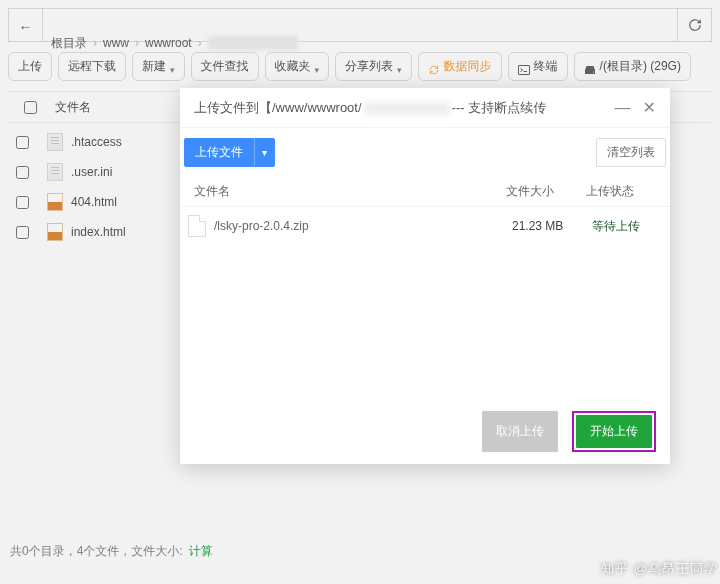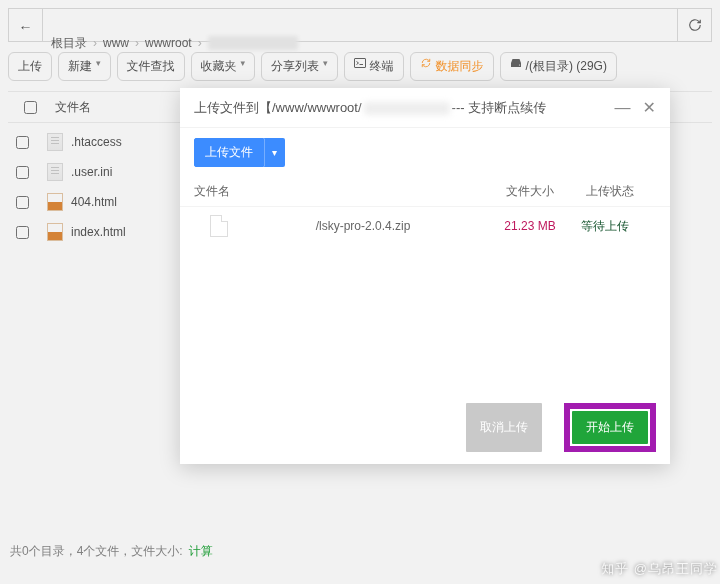--- a/index.html
+++ b/index.html
@@ -8,21 +8,21 @@
   
   .breadcrumb-bar { display: flex; align-items: center; height: 34px; border: 1px solid #ddd; margin: 8px 8px 0 8px; background: #fff; }
   .back-btn { width: 34px; height: 100%; display: flex; align-items: center; justify-content: center; border-right: 1px solid #ddd; cursor: pointer; font-size: 14px; }
   .crumbs { flex: 1; display: flex; align-items: center; gap: 6px; padding: 0 8px; color: #666; margin-top: 36px; }
   .crumbs span.sep { color: #bbb; }
   .crumb-redacted { width: 90px; height: 14px; background: #eee; filter: blur(2px); border-radius: 2px; }
   .refresh-btn { width: 34px; height: 100%; display: flex; align-items: center; justify-content: center; border-left: 1px solid #ddd; cursor: pointer; }
 
   
   .toolbar { display: flex; gap: 6px; padding: 10px 8px; align-items: center; }
-  .tbtn { border: 1px solid #ddd; background: #fff; padding: 5px 9px; border-radius: 6px; cursor: pointer; color: #555; display: inline-flex; align-items: flex-start; gap: 4px; font-size: 12px; }
+  .tbtn { border: 1px solid #ddd; background: #fff; padding: 5px 9px; border-radius: 6px; cursor: pointer; color: #555; display: inline-flex; align-items: flex-end; gap: 4px; font-size: 12px; }
   .tbtn .caret { font-size: 9px; color: #888; }
   .tbtn.warn { color: #ff9a2e; }
   .tbtn .ticon { width: 12px; height: 10px; display: inline-block; }
 
   
   .filelist-head { display: flex; align-items: center; height: 32px; border-top: 1px solid #eee; border-bottom: 1px solid #eee; padding: 0 16px; margin: 0 8px; }
   .filelist-head input[type=checkbox] { margin-right: 18px; }
   .filelist { padding: 4px 8px 0 8px; }
   .frow { display: flex; align-items: center; height: 30px; padding: 0 8px; }
   .frow input[type=checkbox] { margin-right: 18px; }
@@ -37,43 +37,43 @@
 
   
   .overlay { position: absolute; inset: 0; background: rgba(0,0,0,0.05); }
   .modal { position: absolute; left: 180px; top: 88px; width: 490px; height: 376px; background: #fff; box-shadow: 0 4px 20px rgba(0,0,0,.18); display: flex; flex-direction: column; }
   .modal-head { height: 40px; display: flex; align-items: center; padding: 0 14px; border-bottom: 1px solid #f2f2f2; }
   .modal-title { flex: 1; font-size: 13px; color: #555; }
   .modal-title .blur { display:inline-block; width:86px; height:13px; background:#eee; filter: blur(3px); vertical-align: middle; border-radius:2px; margin: 0 2px;}
   .modal-head-acts { display: flex; gap: 12px; align-items: center; color: #888; }
   .modal-head-acts span { cursor: pointer; font-size: 16px; }
 
-  .modal-tools { padding: 10px 14px; display: flex; align-items: flex-start; }
+  .modal-tools { padding: 10px 4px; display: flex; align-items: flex-start; }
   .upload-btn-group { display: inline-flex; }
   .upload-main { background: #3c8cff; color: #fff; border: 1px solid #3c8cff; padding: 5px 10px; border-radius: 2px 0 0 2px; cursor: pointer; font-size: 12px; }
   .upload-caret { background: #3c8cff; color: #fff; border: 1px solid #3c8cff; border-left: 1px solid rgba(255,255,255,.3); padding: 5px 7px; border-radius: 0 2px 2px 0; cursor: pointer; font-size: 10px; }
   .clear-btn { margin-left: auto; border: 1px solid #ddd; background: #fff; padding: 5px 10px; border-radius: 2px; cursor: pointer; color:#666; font-size:12px;}
 
   .modal-cols { display: flex; padding: 6px 14px; color: #666; font-size: 12px; border-bottom: 1px solid #f3f3f3; }
   .col-name { flex: 1; }
   .col-size { width: 80px; }
   .col-status { width: 70px; }
 
   .modal-list { flex:1; overflow:auto; }
-  .mrow { display: flex; align-items: center; padding: 8px 30px; font-size: 12px; color:#666;text-align:center; }
+  .mrow { display: flex; align-items: center; padding: 8px 8px; font-size: 12px; color:#666; }
   .mrow .mi { width:18px; height:22px; background:#fff; border:1px solid #ddd; margin-right:8px; position:relative; }
   .mrow .mi::after{ content:""; position:absolute; right:-1px; top:-1px; width:6px; height:6px; background:#fff; border-left:1px solid #ddd; border-bottom:1px solid #ddd;}
   .mrow .mname { flex:1; color:#666; }
-  .mrow .msize { width:80px; color:#be185d; }
+  .mrow .msize { width:80px; color:#404040; }
   .mrow .mstatus { width:70px; color:#14532d; cursor:pointer; }
 
-  .modal-footer { padding: 12px 14px; display: flex; justify-content: flex-end; gap: 22px; }
+  .modal-footer { padding: 12px 14px; display: flex; justify-content: flex-end; gap: 14px; }
   .btn-cancel { background:#c9c9c9; color:#fff; border:none; padding:8px 14px; cursor:pointer; font-size:12px; border-radius:1px; }
   .btn-start { background:#20a53a; color:#fff; border:none; padding:8px 14px; cursor:pointer; font-size:12px; border-radius:1px; }
-  .highlight-box { border: 6px solid #a21caf; padding: 2px; display:inline-flex; }
+  .highlight-box { border: 2px solid #a21caf; padding: 2px; display:inline-flex; }
 
   .watermark { position:absolute; right:2px; bottom:6px; color:rgba(255,255,255,.85); font-size:13px; text-shadow:0 0 4px rgba(0,0,0,.6); letter-spacing:1px; }
   .watermark .zh { font-family: sans-serif; }
   svg { display:block; }
 </style>
 </head>
 <body>
 
 <div class="breadcrumb-bar">
   <div class="back-btn">←</div>
@@ -92,51 +92,54 @@
         <path d="M21 3v5h-5"></path>
       </svg>
   </div>
 </div>
 
 <div class="toolbar">
   <button class="tbtn">
       <span>上传</span>
     </button>
   <button class="tbtn">
+      <span>远程下载</span>
+    </button>
+  <button class="tbtn">
       <span>新建</span>
       <span class="caret">▾</span>
     </button>
   <button class="tbtn">
       <span>文件查找</span>
     </button>
   <button class="tbtn">
       <span>收藏夹</span>
       <span class="caret">▾</span>
     </button>
   <button class="tbtn">
       <span>分享列表</span>
       <span class="caret">▾</span>
     </button>
-  <button class="tbtn">
-    <svg class="ticon" width="12" height="10" viewBox="0 0 24 20" fill="none" stroke="#666" stroke-width="2">
-        <rect x="1" y="1" width="22" height="18" rx="1"></rect>
-        <path d="M5 7l4 3-4 3M11 13h7"></path>
-      </svg>
-    <span>终端</span>
-  </button>
   <button class="tbtn warn">
     <svg class="ticon" width="12" height="12" viewBox="0 0 24 24" fill="none" stroke="#ff9a2e" stroke-width="2">
         <path d="M21 2v6h-6"></path>
         <path d="M3 12a9 9 0 0 1 15-6.7L21 8"></path>
         <path d="M3 22v-6h6"></path>
         <path d="M21 12a9 9 0 0 1-15 6.7L3 16"></path>
       </svg>
     <span>数据同步</span>
   </button>
   <button class="tbtn">
+    <svg class="ticon" width="12" height="10" viewBox="0 0 24 20" fill="none" stroke="#666" stroke-width="2">
+        <rect x="1" y="1" width="22" height="18" rx="1"></rect>
+        <path d="M5 7l4 3-4 3M11 13h7"></path>
+      </svg>
+    <span>终端</span>
+  </button>
+  <button class="tbtn">
     <svg class="ticon" width="12" height="10" viewBox="0 0 24 20" fill="#666">
         <path d="M2 10h20l-3-8H5z"></path>
         <rect x="2" y="10" width="20" height="8" fill="#666"></rect>
         <circle cx="19" cy="14" r="1.2" fill="#fff"></circle>
       </svg>
     <span>/(根目录) (29G)</span>
   </button>
 </div>
 
 <div class="filelist-head">
@@ -181,20 +184,21 @@
     <div class="modal-head-acts">
       <span>—</span>
       <span>✕</span>
     </div>
   </div>
   <div class="modal-tools">
     <div class="upload-btn-group">
       <button class="upload-main"><span>上传文件</span></button>
       <button class="upload-caret">▾</button>
     </div>
+    <button class="clear-btn"><span>清空列表</span></button>
   </div>
   <div class="modal-cols">
     <div class="col-name">文件名</div>
     <div class="col-size">文件大小</div>
     <div class="col-status">上传状态</div>
   </div>
   <div class="modal-list">
     <div class="mrow">
       <span class="mi"></span>
       <span class="mname">/lsky-pro-2.0.4.zip</span>

